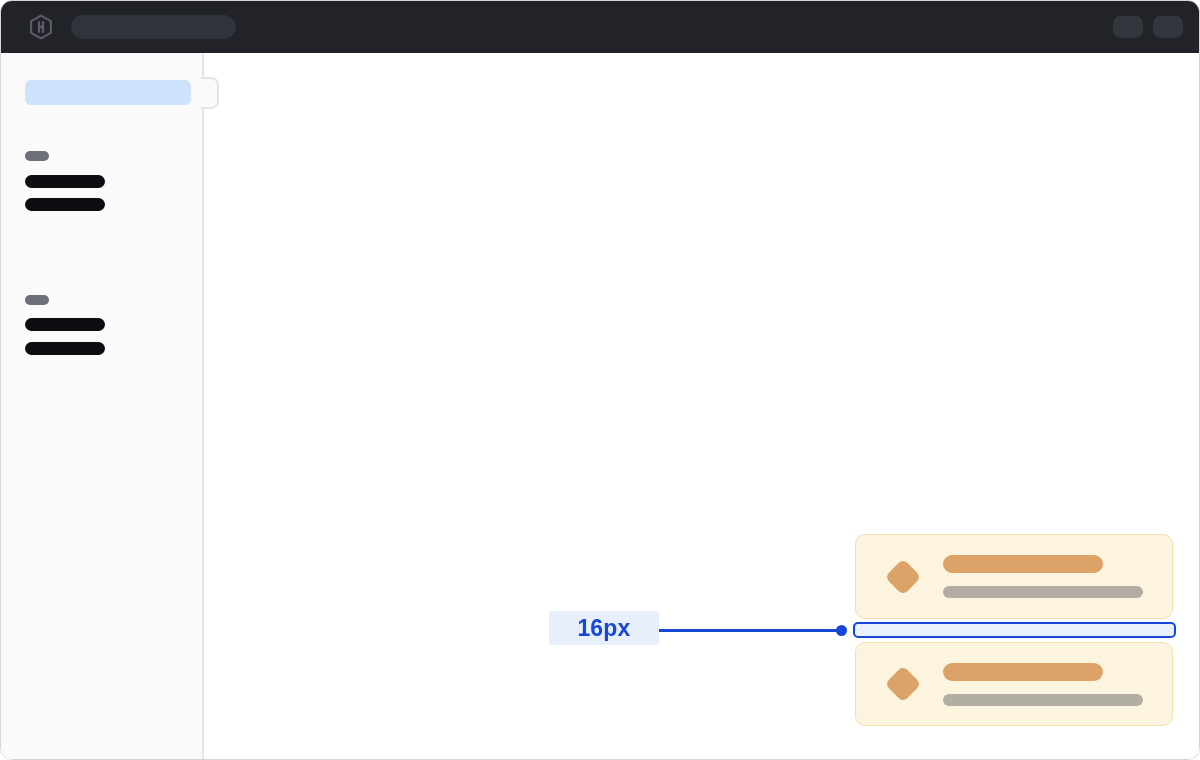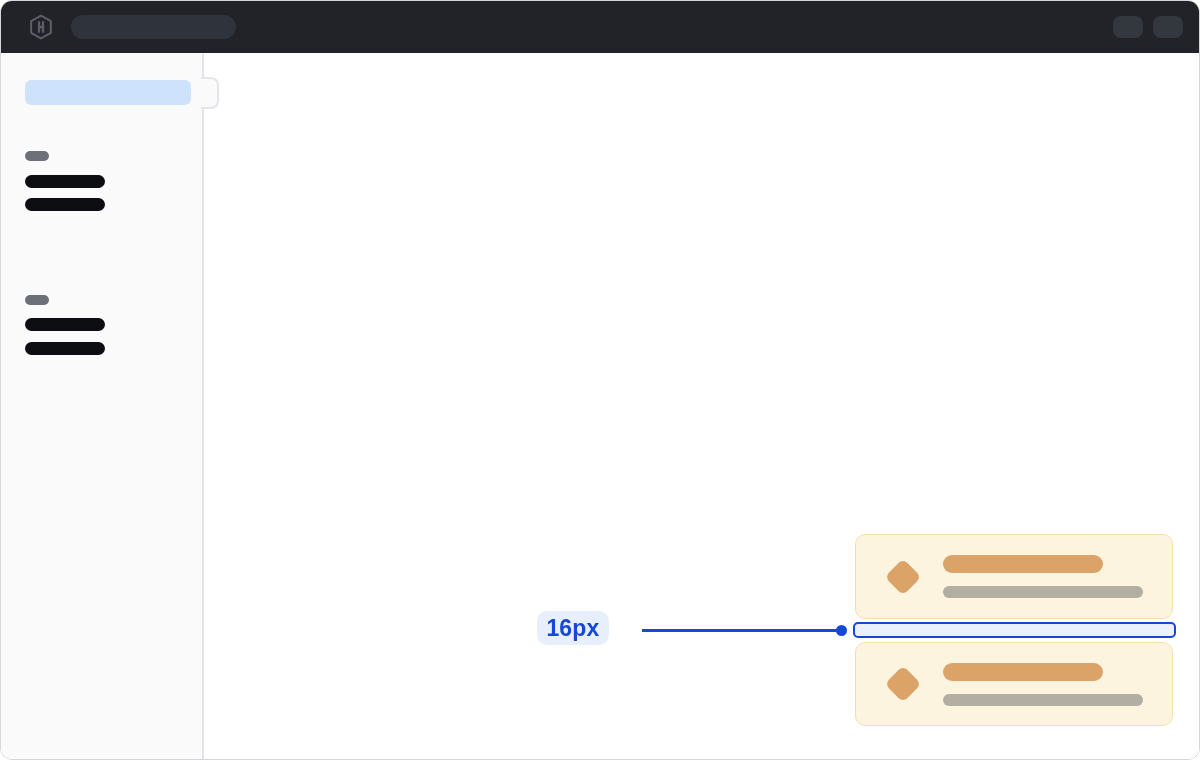--- a/index.html
+++ b/index.html
@@ -131,23 +131,23 @@
     position: absolute; left: 438px; top: 576px;
     width: 201px; height: 2.6px;
     background: var(--accent, #1648d6);
   }
   .anno-dot {
     position: absolute; left: 632px; top: 572px;
     width: 11px; height: 11px; border-radius: 50%;
     background: var(--accent, #1648d6);
   }
   .anno-label {
-    position: absolute; left: 333px; top: 558px;
-    width: 72px; height: 34px;
-    border-radius: 10px;
+    position: absolute; left: 345px; top: 558px;
+    width: 110px; height: 34px;
+    border-radius: 2px;
     background: var(--annotation_label_bg, #e7eefc);
     color: var(--accent, #1648d6);
     font-size: 23px; font-weight: 600;
     display: flex; align-items: center; justify-content: center;
     letter-spacing: 0.2px;
   }
 </style>
 </head>
 <body>
 

